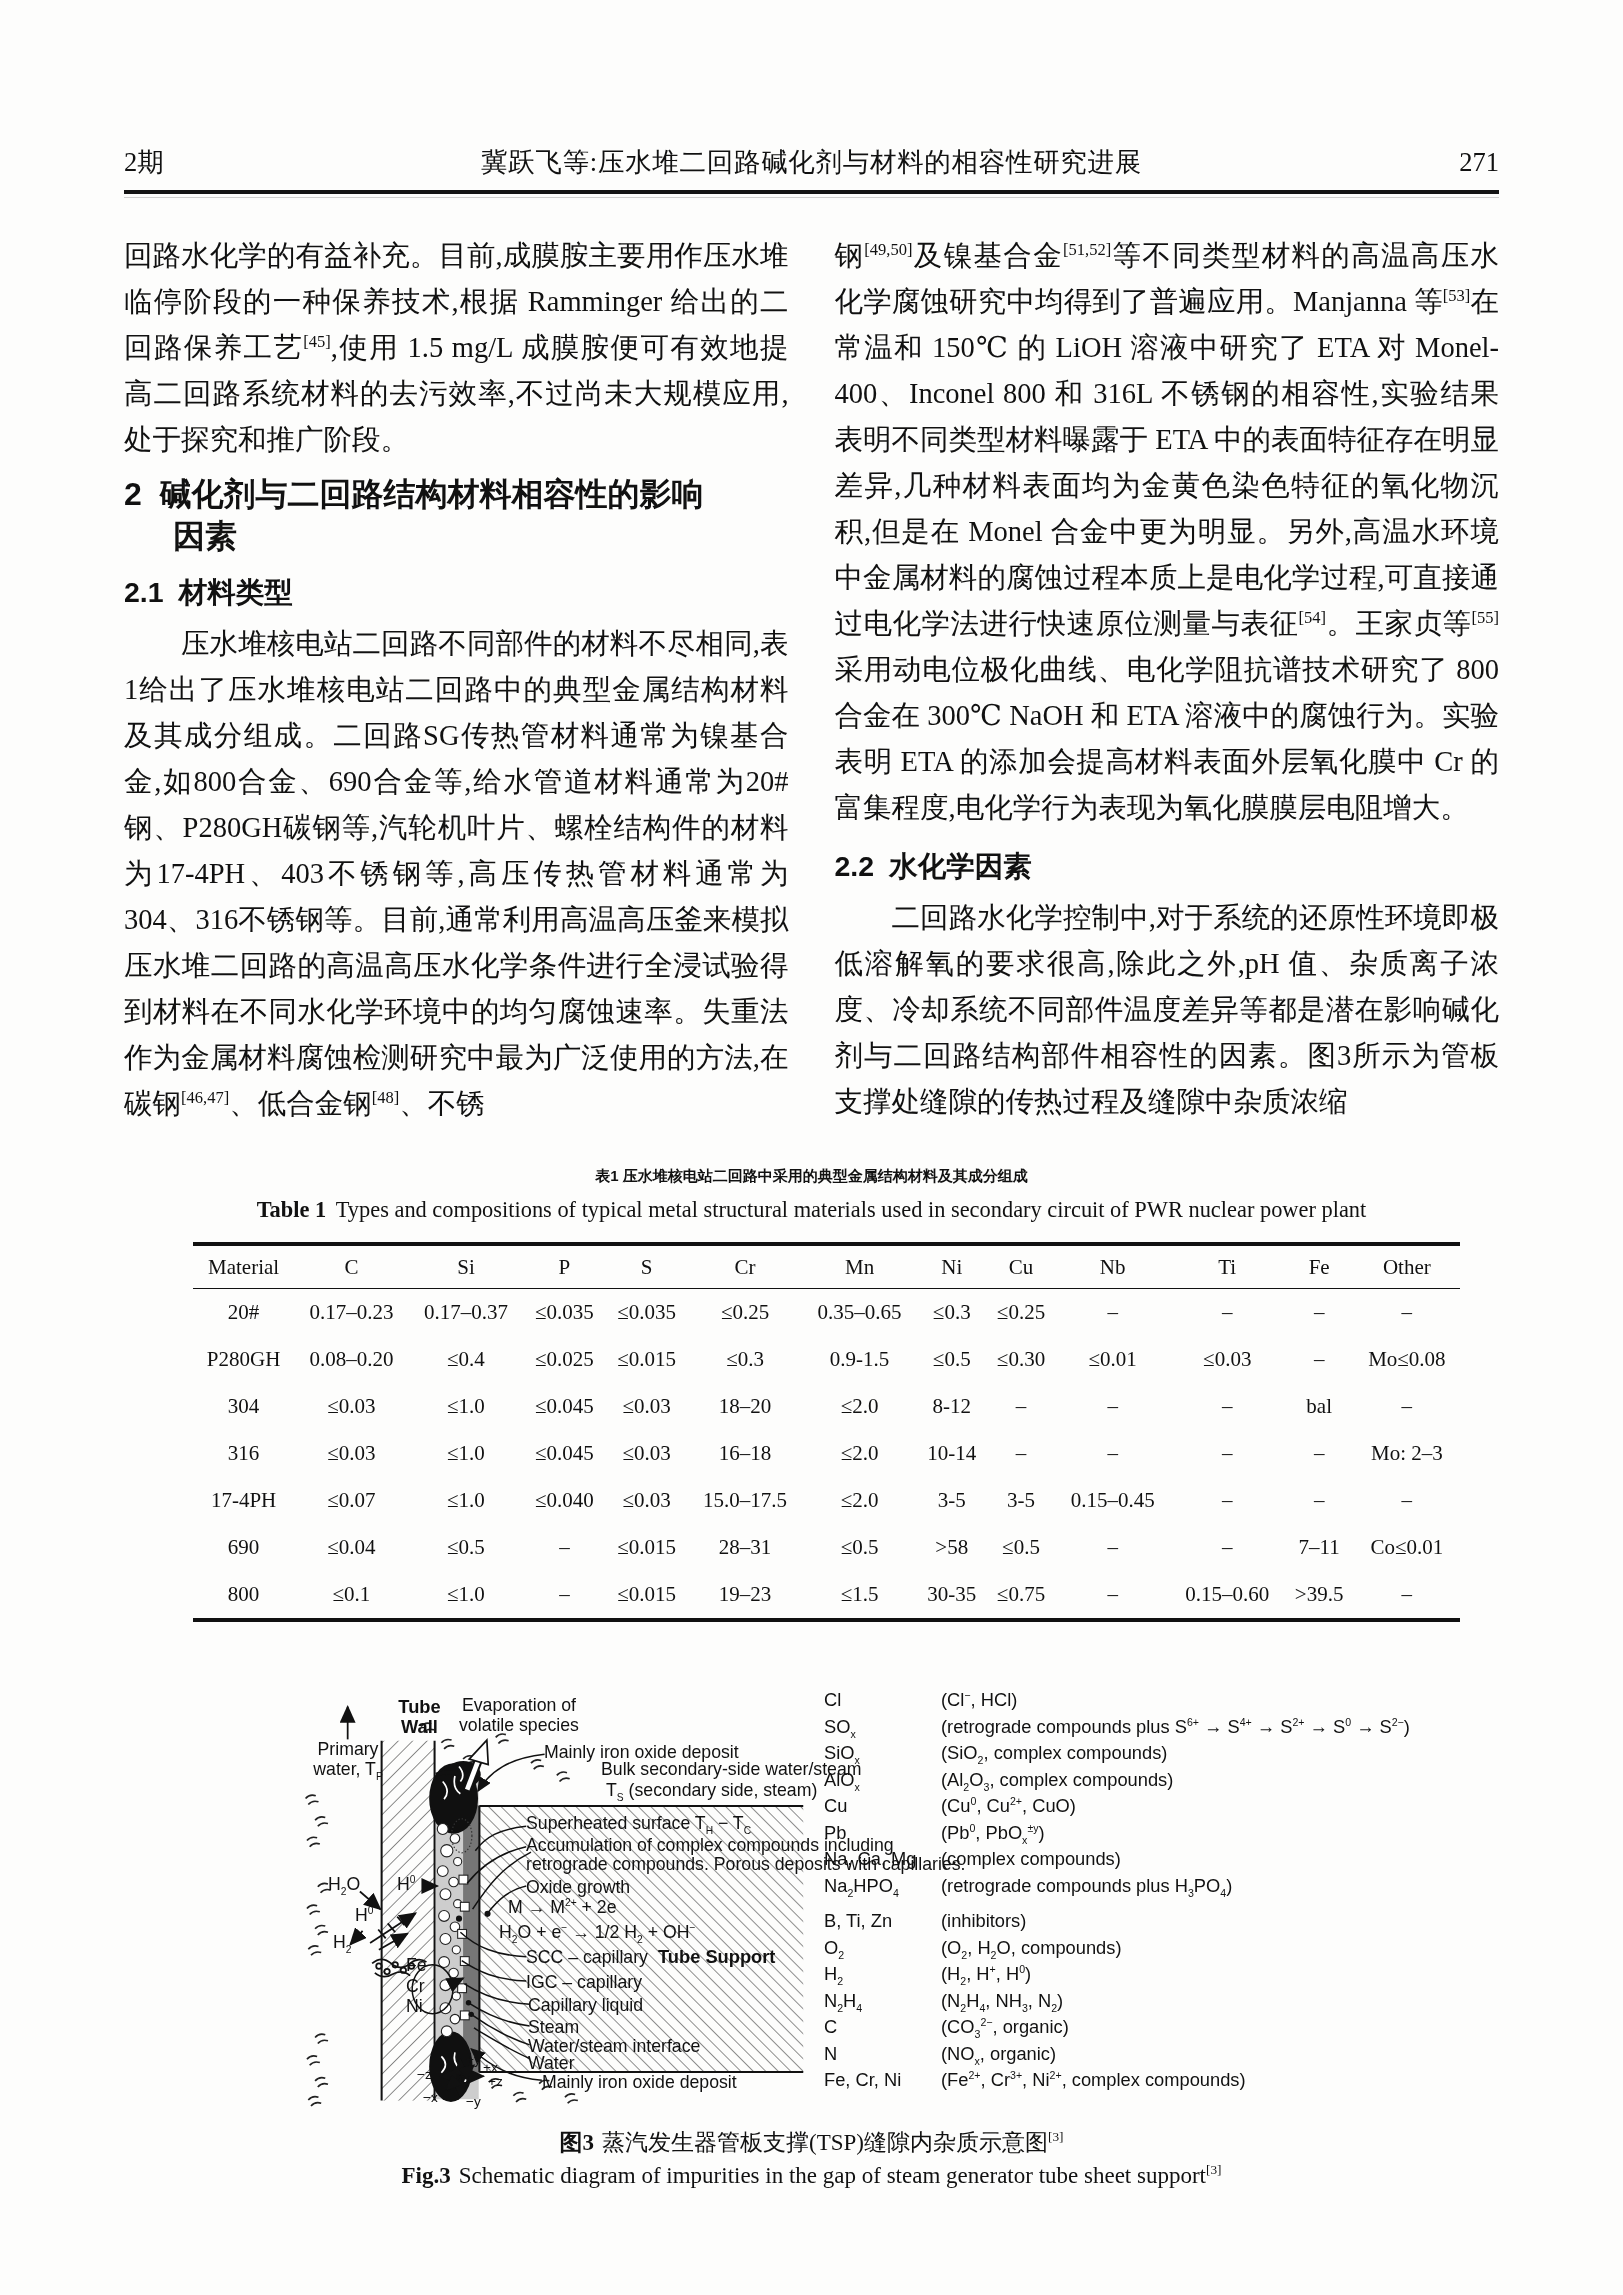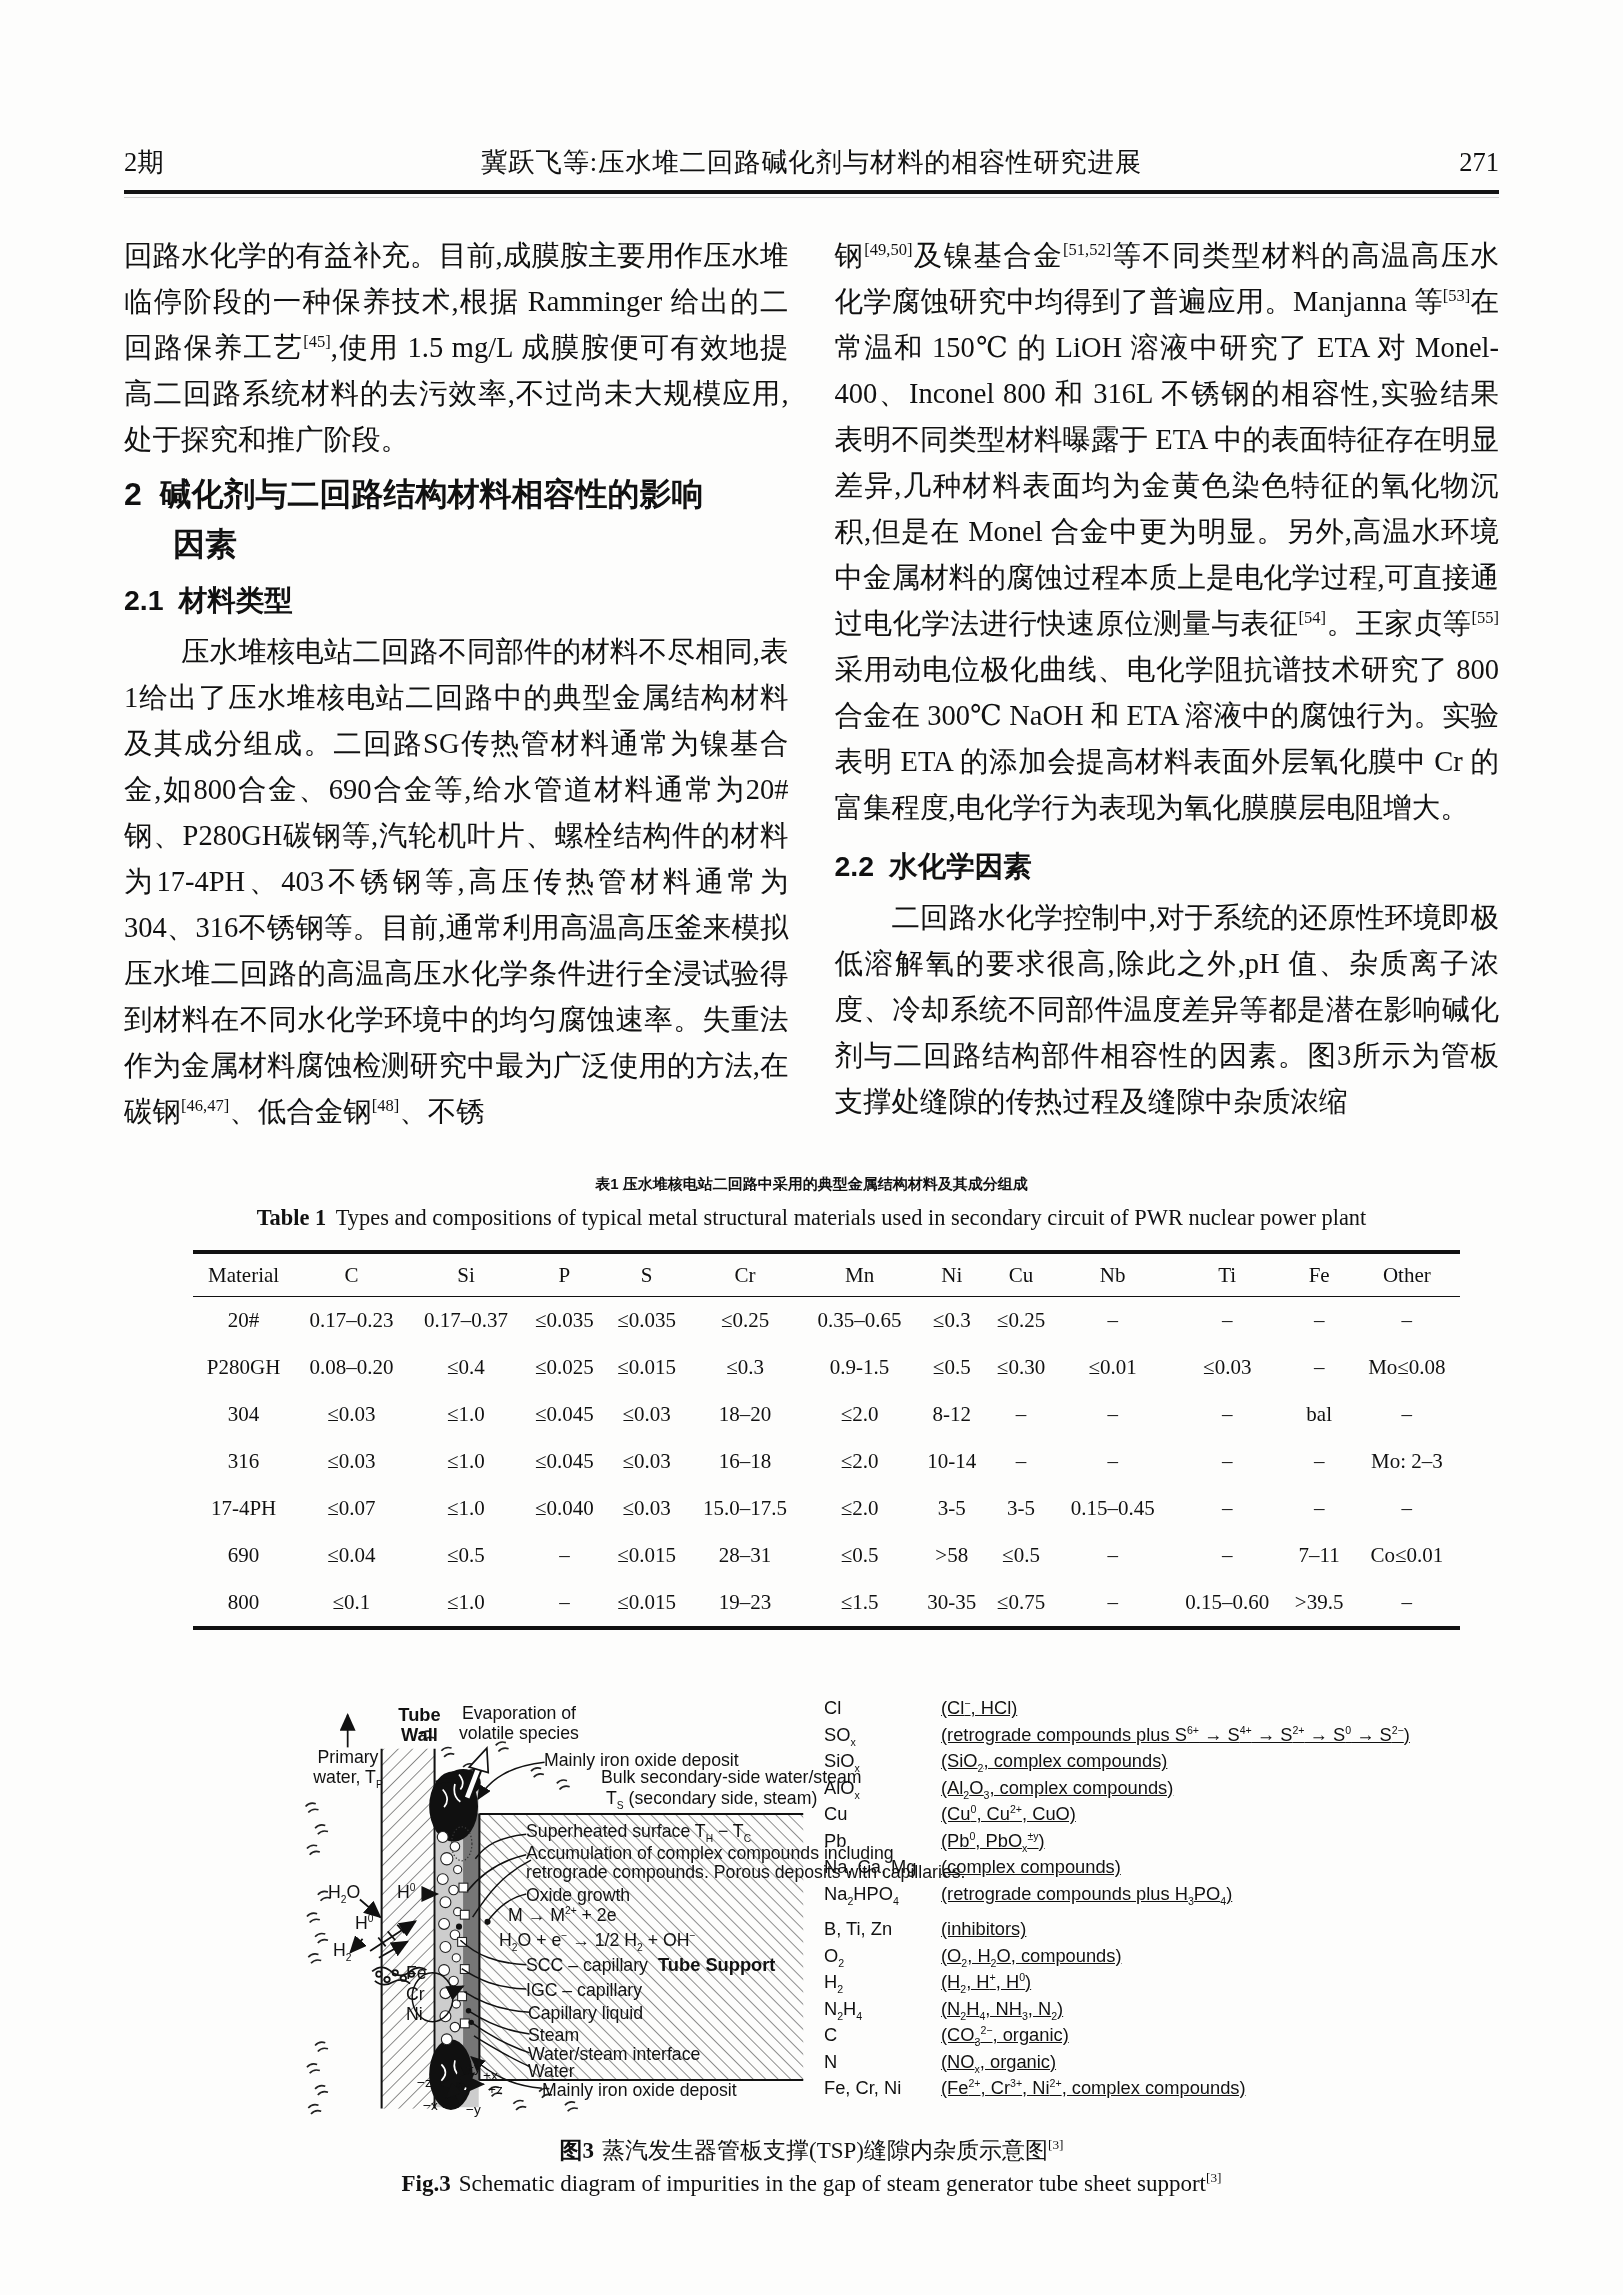--- a/index.html
+++ b/index.html
@@ -17,21 +17,21 @@
   
   .columns{display:flex;gap:46px;margin-top:35px;}
   .col{flex:1 1 0;min-width:0;}
   .col p{margin:0;font-size:28.5px;line-height:46px;text-align:justify;text-justify:inter-ideograph;}
   .col p.indent{text-indent:2em;}
   sup{font-size:58%;line-height:0;}
   sub{font-size:58%;line-height:0;}
   .h2{font-family:"Liberation Sans","DejaVu Sans",sans-serif;font-weight:bold;
       font-size:32px;line-height:42px;margin-top:9.5px;}
   .h2 .no{margin-right:17.7px;}
-  .h2.cont{padding-left:49px;margin-top:8px;}
+  .h2.cont{padding-left:49px;margin-top:0;}
   .h3{font-family:"Liberation Sans","DejaVu Sans",sans-serif;font-weight:bold;
       font-size:28.5px;line-height:41px;margin-top:15px;margin-bottom:8.1px;}
   .h3 .no{margin-right:15px;}
   
   .tbl-block{margin-top:33px;}
   .tbl-title-zh{font-family:"Liberation Sans","DejaVu Sans",sans-serif;font-weight:bold;
       font-size:15px;text-align:center;line-height:31px;}
   .tbl-title-en{font-size:22.4px;text-align:center;line-height:31px;margin-top:2.7px;}
   .tbl-title-en .pfx{font-weight:bold;margin-right:9.5px;}
   table.comp{width:1267px;margin:17.7px 0 0 69px;border-collapse:collapse;
@@ -44,21 +44,21 @@
   .fl{position:absolute;font-family:"Liberation Sans","DejaVu Sans",sans-serif;
       font-size:17.7px;line-height:19.7px;white-space:nowrap;}
   .fl.b{font-weight:bold;font-size:18.3px;}
   .fl.wrap{white-space:normal;}
   .fl.ctr{text-align:center;}
   .fl.ax{font-size:13.6px;line-height:13.6px;}
   .species{position:absolute;left:700px;top:31px;width:652px;
       font-family:"Liberation Sans","DejaVu Sans",sans-serif;font-size:18.3px;line-height:20.4px;}
   .sp-row{display:flex;margin-bottom:6.1px;}
   .sp-row .sym{flex:0 0 117px;}
-  .sp-row .desc{flex:1 1 auto;text-decoration:underline;}
+  .sp-row .desc{flex:1 1 auto;}
   .sp-row.gap{margin-top:15px;}
   
   .figcap-zh{margin-top:17.7px;text-align:center;font-size:23px;line-height:31px;}
   .figcap-zh .pfx{font-weight:bold;font-family:Liberation Serif, serif;margin-right:8.1px;}
   .figcap-en{margin-top:2px;text-align:center;font-size:23px;line-height:31px;}
   .figcap-en .pfx{font-weight:bold;margin-right:8.1px;}
 </style>
 </head>
 <body>
 

